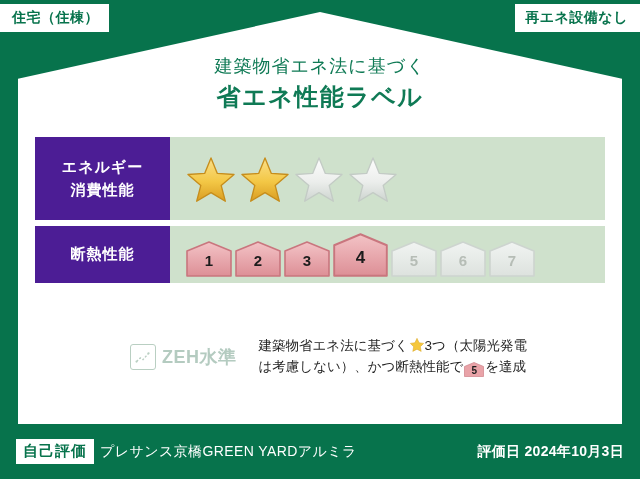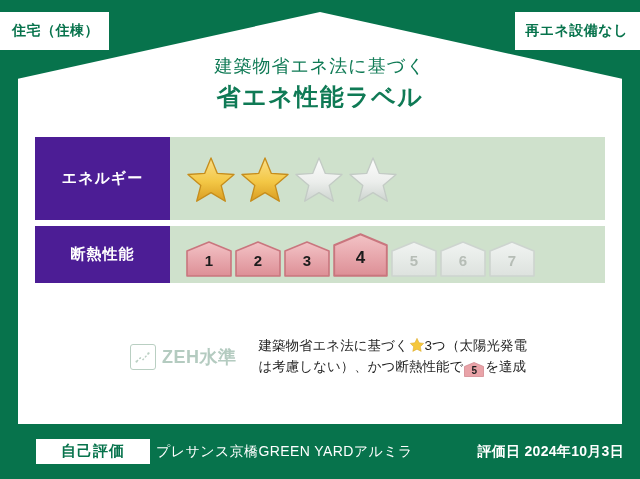--- a/index.html
+++ b/index.html
@@ -19,28 +19,28 @@
     position: absolute;
     left: 18px; top: 12px;
     width: 604px; height: 412px;
     background: #ffffff;
     clip-path: polygon(0% 16.2%, 50% 0%, 100% 16.2%, 100% 100%, 0% 100%);
   }
 
   
   .corner-tag {
     position: absolute;
-    top: 12px;
+    top: 4px;
     background: #ffffff;
     color: #07734c;
     font-weight: bold;
     font-size: 14px;
     letter-spacing: 0.5px;
     display: flex; align-items: center;
-    height: 38px;
+    height: 28px;
     padding: 0 10px;
     white-space: nowrap;
     z-index: 6;
   }
   .corner-tag.left  { left: 0;  padding-left: 12px; }
   .corner-tag.right { right: 0; padding-right: 12px; }
 
   
   .title-block {
     position: absolute;
@@ -181,23 +181,22 @@
     padding: 0 16px;
     z-index: 6;
   }
   .footer-left { display: flex; align-items: center; gap: 6px; flex: 1 1 auto; }
   .self-eval-tag {
     background: #ffffff;
     color: #07734c;
     font-weight: bold;
     font-size: 15px;
     letter-spacing: 1px;
-    padding: 3px 25px;
-    white-space: nowrap;
-    margin-left: 20px;
+    padding: 3px 7px;
+    white-space: nowrap;
   }
   .building-name {
     color: #ffffff;
     font-size: 14px;
     letter-spacing: 0.4px;
     white-space: nowrap;
   }
   .footer-right { text-align: right; flex: 0 0 auto; }
   .eval-date {
     color: #ffffff;
@@ -228,20 +227,21 @@
   <div class="title-block">
     <div class="title-sub">建築物省エネ法に基づく</div>
     <div class="title-main">省エネ性能ラベル</div>
   </div>
 
   <div class="rows">
 
     <div class="rating-row energy">
       <div class="row-label">
         <span>エネルギー</span>
+        <span>消費性能</span>
       </div>
       <div class="row-value">
         <div class="stars" id="stars-container">
             <svg class="star" viewBox="0 0 52 50">
               <defs>
                 <linearGradient id="sg0" x1="0" y1="0" x2="0" y2="1">
                   <stop offset="0%" stop-color="#fbe08a"></stop>
                   <stop offset="55%" stop-color="#f3c745"></stop>
                   <stop offset="100%" stop-color="#d99c22"></stop>
                 </linearGradient>

